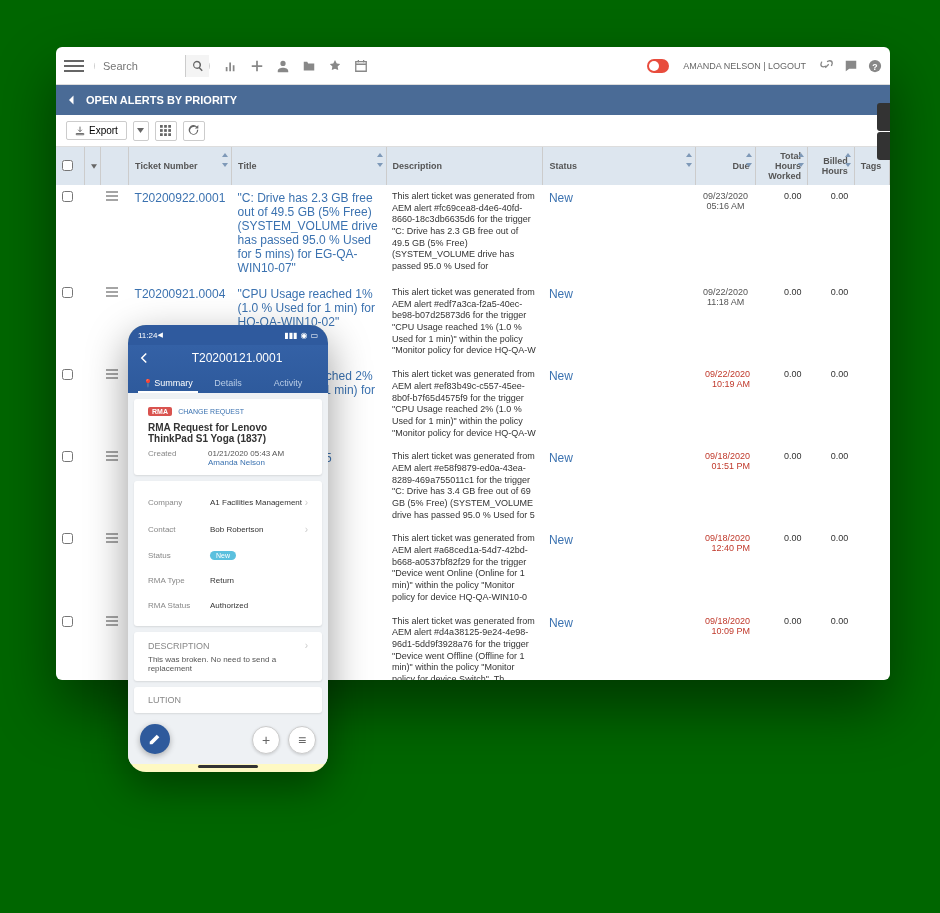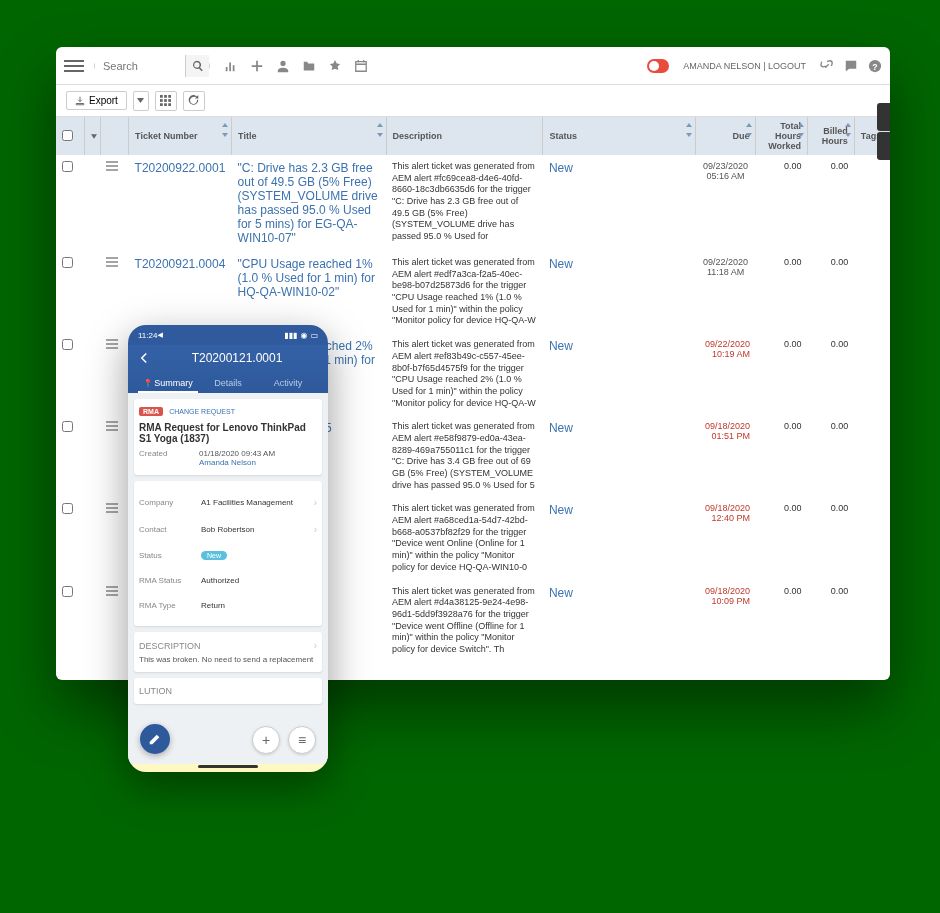--- a/index.html
+++ b/index.html
@@ -70,21 +70,21 @@
 .m-header { background: linear-gradient(180deg, #3461a6 0%, #2e5a9c 100%); color: #fff; padding: 6px 10px 0 10px; }
 .m-header .row1 { display: flex; align-items: center; gap: 6px; }
 .m-header .row1 svg { width: 12px; height: 12px; fill: #fff; }
 .m-header .title { font-size: 12px; font-weight: 500; flex: 1; text-align: center; }
 .m-tabs { display: flex; margin-top: 8px; font-size: 9px; }
 .m-tabs div { flex: 1; text-align: center; padding: 5px 0; color: #b8cce6; cursor: pointer; position: relative; }
 .m-tabs div.active { color: #fff; }
 .m-tabs div.active::after { content: ""; position: absolute; bottom: 0; left: 0; right: 0; height: 2px; background: #fff; }
 .m-tabs .pin { font-size: 8px; margin-right: 1px; }
 .m-body { background: #eef1f4; height: calc(100% - 76px); overflow: hidden; }
-.m-card { background: #fff; margin: 6px 6px; border-radius: 3px; padding: 8px 5px; box-shadow: 0 1px 2px rgba(0,0,0,0.1); font-size: 8px; }
+.m-card { background: #fff; margin: 6px 6px; border-radius: 3px; padding: 8px 14px; box-shadow: 0 1px 2px rgba(0,0,0,0.1); font-size: 8px; }
 .m-rma-badge { display: inline-block; background: #d9534f; color: #fff; font-size: 7px; padding: 1px 4px; border-radius: 2px; font-weight: bold; }
 .m-change { display: inline-block; color: #3b72b0; font-size: 7px; margin-left: 4px; }
 .m-req-title { font-size: 10px; font-weight: 600; color: #333; margin: 6px 0 5px 0; }
 .m-meta { display: flex; color: #888; font-size: 8px; }
 .m-meta .lbl { width: 60px; color:#888; }
 .m-meta .val { color: #555; }
 .m-kv { display: flex; align-items: center; padding: 8px 0; border-top: none; position: relative; }
 .m-kv .lbl { width: 62px; color: #888; font-size: 8px; }
 .m-kv .val { flex: 1; color: #333; font-size: 8px; }
 .m-kv .chev { color: #ccc; font-size: 10px; }
@@ -148,20 +148,26 @@
       <svg viewBox="0 0 16 16">
           <path d="M2 2h12v9H6l-4 3V2z"></path>
         </svg>
       <svg viewBox="0 0 16 16">
           <circle cx="8" cy="8" r="7" fill="#888"></circle>
           <text x="8" y="12" text-anchor="middle" fill="#fff" font-size="10" font-weight="bold">?</text>
         </svg>
     </div>
   </div>
 
+  <div class="page-header">
+    <svg viewBox="0 0 16 16">
+        <path d="M10 2L4 8l6 6V2z"></path>
+      </svg>
+    <span>OPEN ALERTS BY PRIORITY</span>
+  </div>
 
   <div class="toolbar">
     <button class="export-btn">
       <svg width="10" height="10" viewBox="0 0 16 16">
           <path d="M8 1v8m-3-3l3 3 3-3M2 12h12v2H2z" stroke="#666" fill="none" stroke-width="1.5"></path>
         </svg>
       <span>Export</span>
     </button>
     <button class="caret-btn">
         <svg width="7" height="5" viewBox="0 0 7 5">
@@ -333,21 +339,21 @@
       <div>Activity</div>
     </div>
   </div>
   <div class="m-body">
     <div class="m-card">
       <span class="m-rma-badge">RMA</span>
       <span class="m-change">CHANGE REQUEST</span>
       <div class="m-req-title">RMA Request for Lenovo ThinkPad S1 Yoga (1837)</div>
       <div class="m-meta">
           <span class="lbl">Created</span>
-          <span class="val">01/18/2020  09:43 AM</span>
+          <span class="val">01/21/2020  05:43 AM</span>
         </div>
       <div class="m-meta">
           <span class="lbl"></span>
           <span class="val" style="color:#3b72b0">Amanda Nelson</span>
         </div>
     </div>
     <div class="m-card">
       <div class="m-kv">
           <span class="lbl">Company</span>
           <span class="val">A1 Facilities Management</span>
@@ -356,26 +362,26 @@
       <div class="m-kv">
           <span class="lbl">Contact</span>
           <span class="val">Bob Robertson</span>
           <span class="chev">›</span>
         </div>
       <div class="m-kv">
           <span class="lbl">Status</span>
           <span class="val"><span class="m-pill-new">New</span></span>
         </div>
       <div class="m-kv">
+          <span class="lbl">RMA Type</span>
+          <span class="val">Return</span>
+        </div>
+      <div class="m-kv">
           <span class="lbl">RMA Status</span>
           <span class="val">Authorized</span>
-        </div>
-      <div class="m-kv">
-          <span class="lbl">RMA Type</span>
-          <span class="val">Return</span>
         </div>
     </div>
     <div class="m-card">
       <div class="m-section-title">
           <span>DESCRIPTION</span>
           <span class="chev">›</span>
         </div>
       <div class="m-desc-text">This was broken. No need to send a replacement</div>
     </div>
     <div class="m-card" style="margin-bottom:40px">

